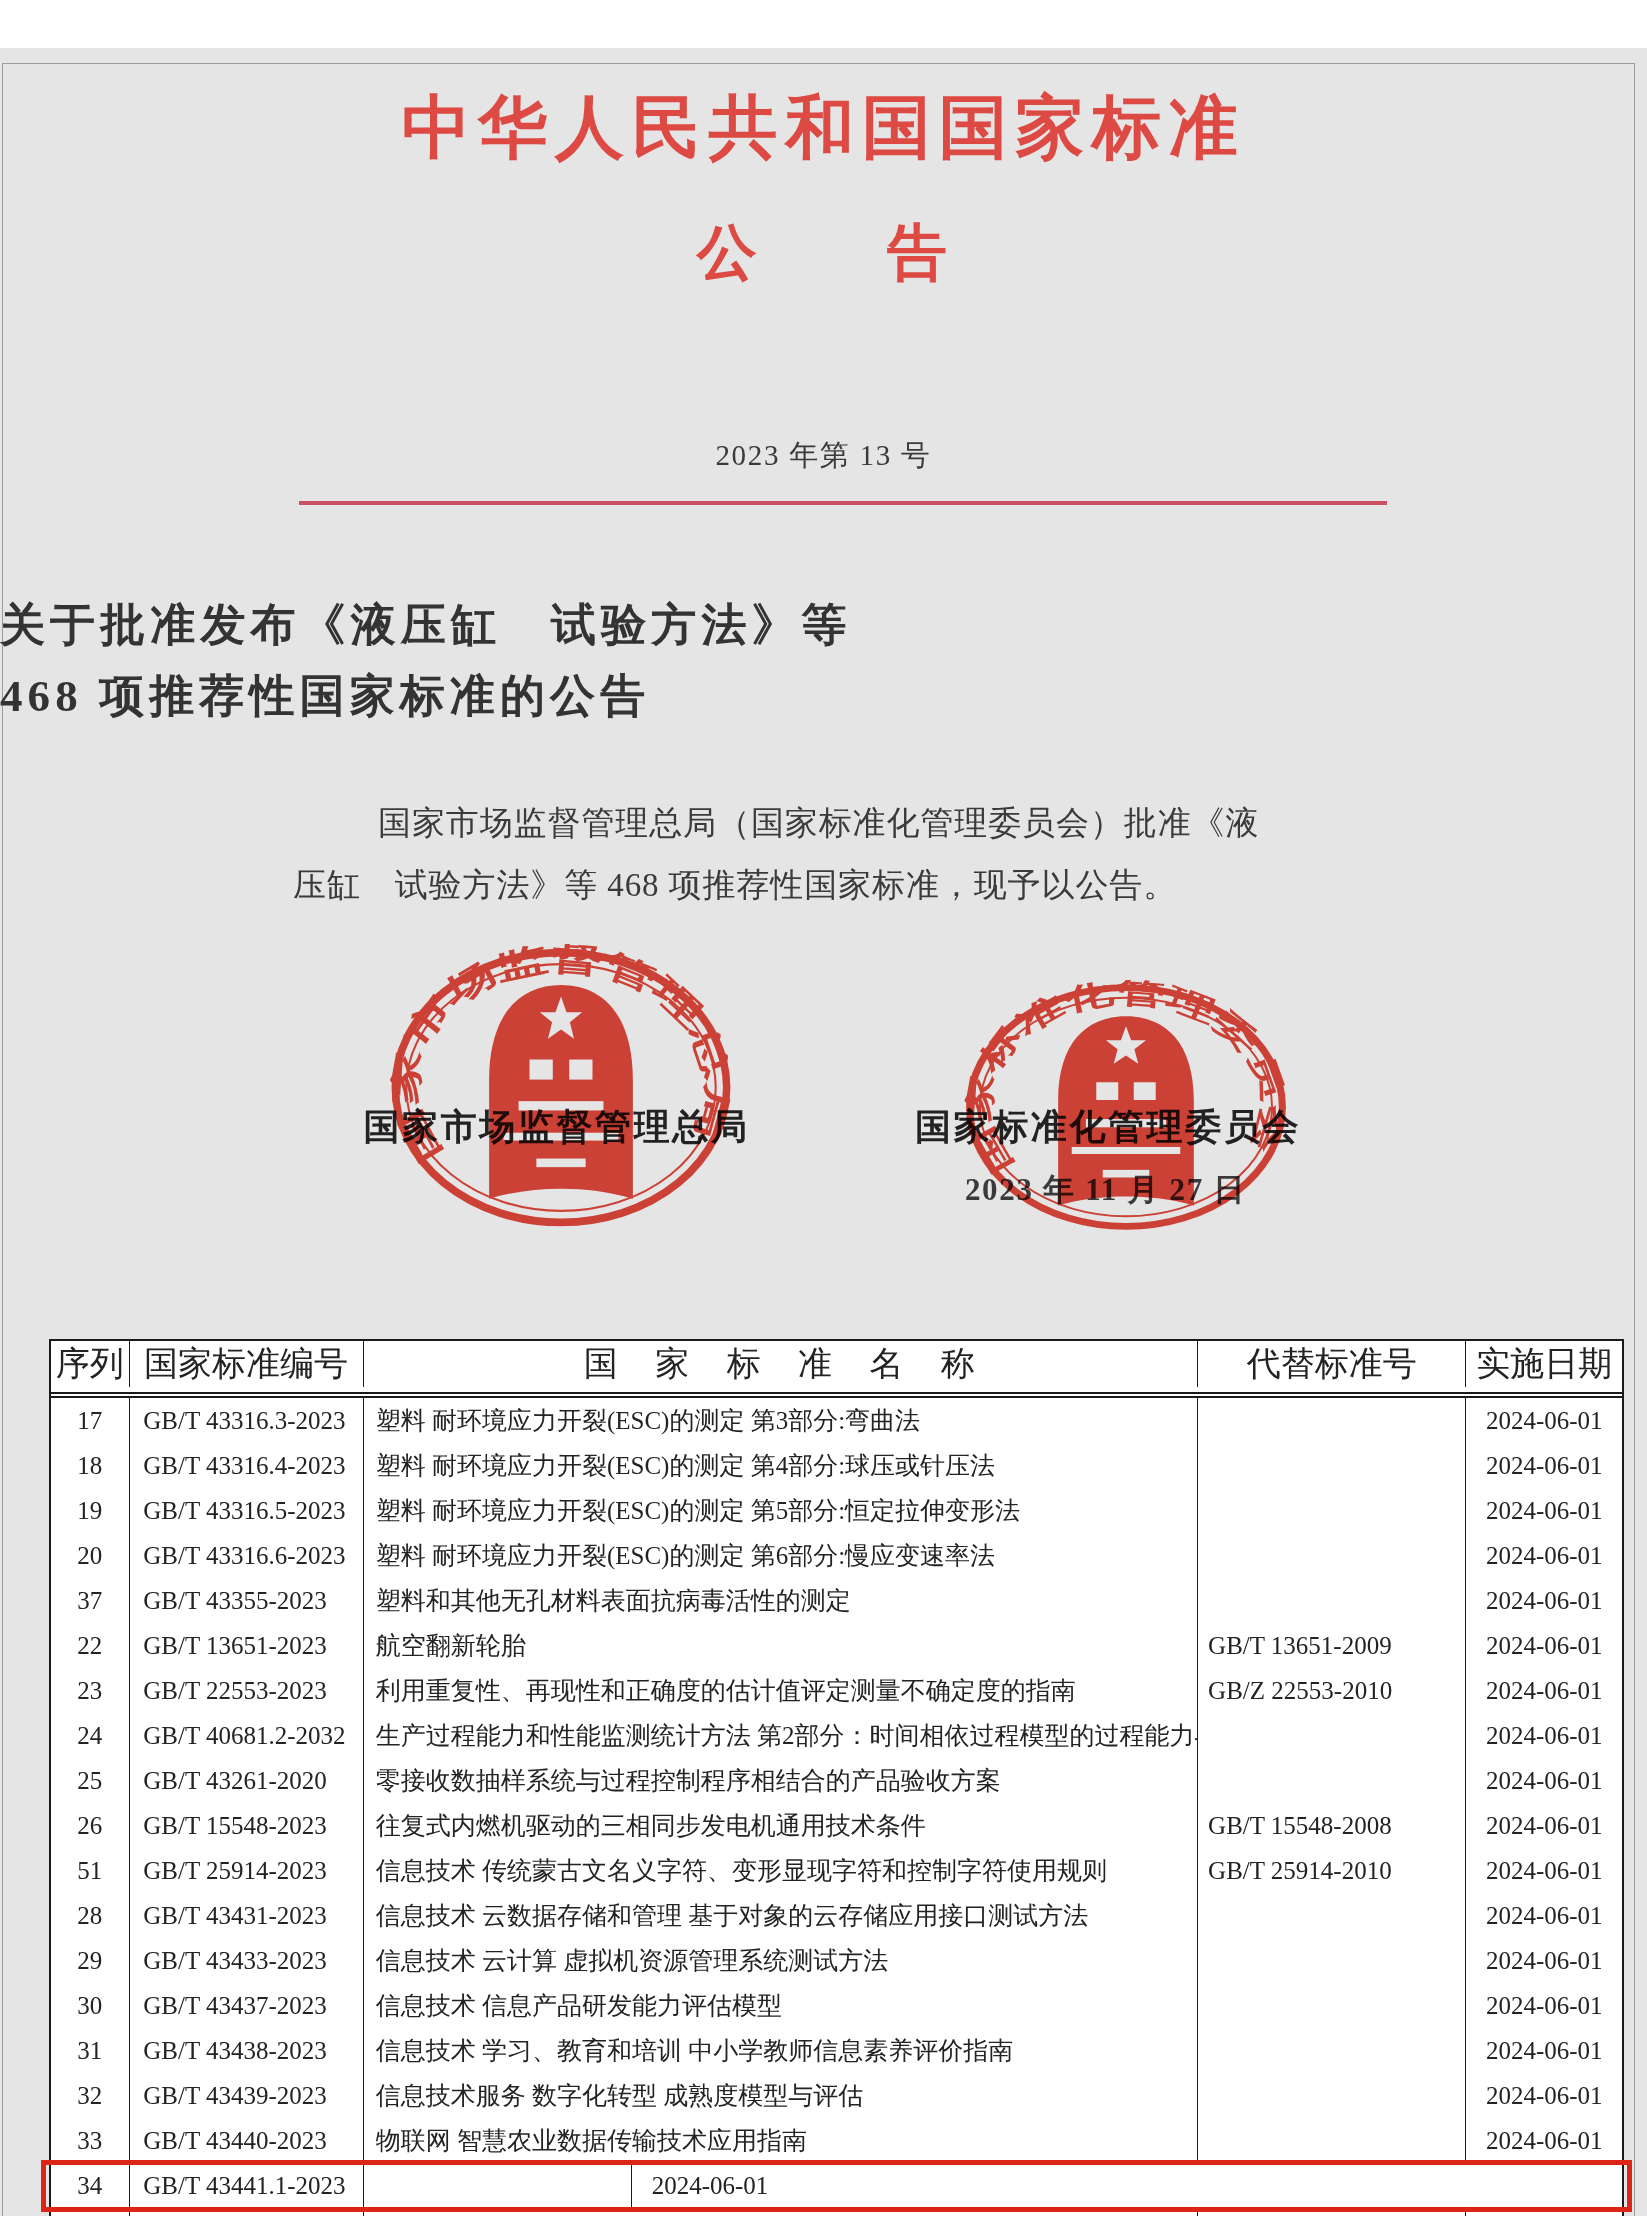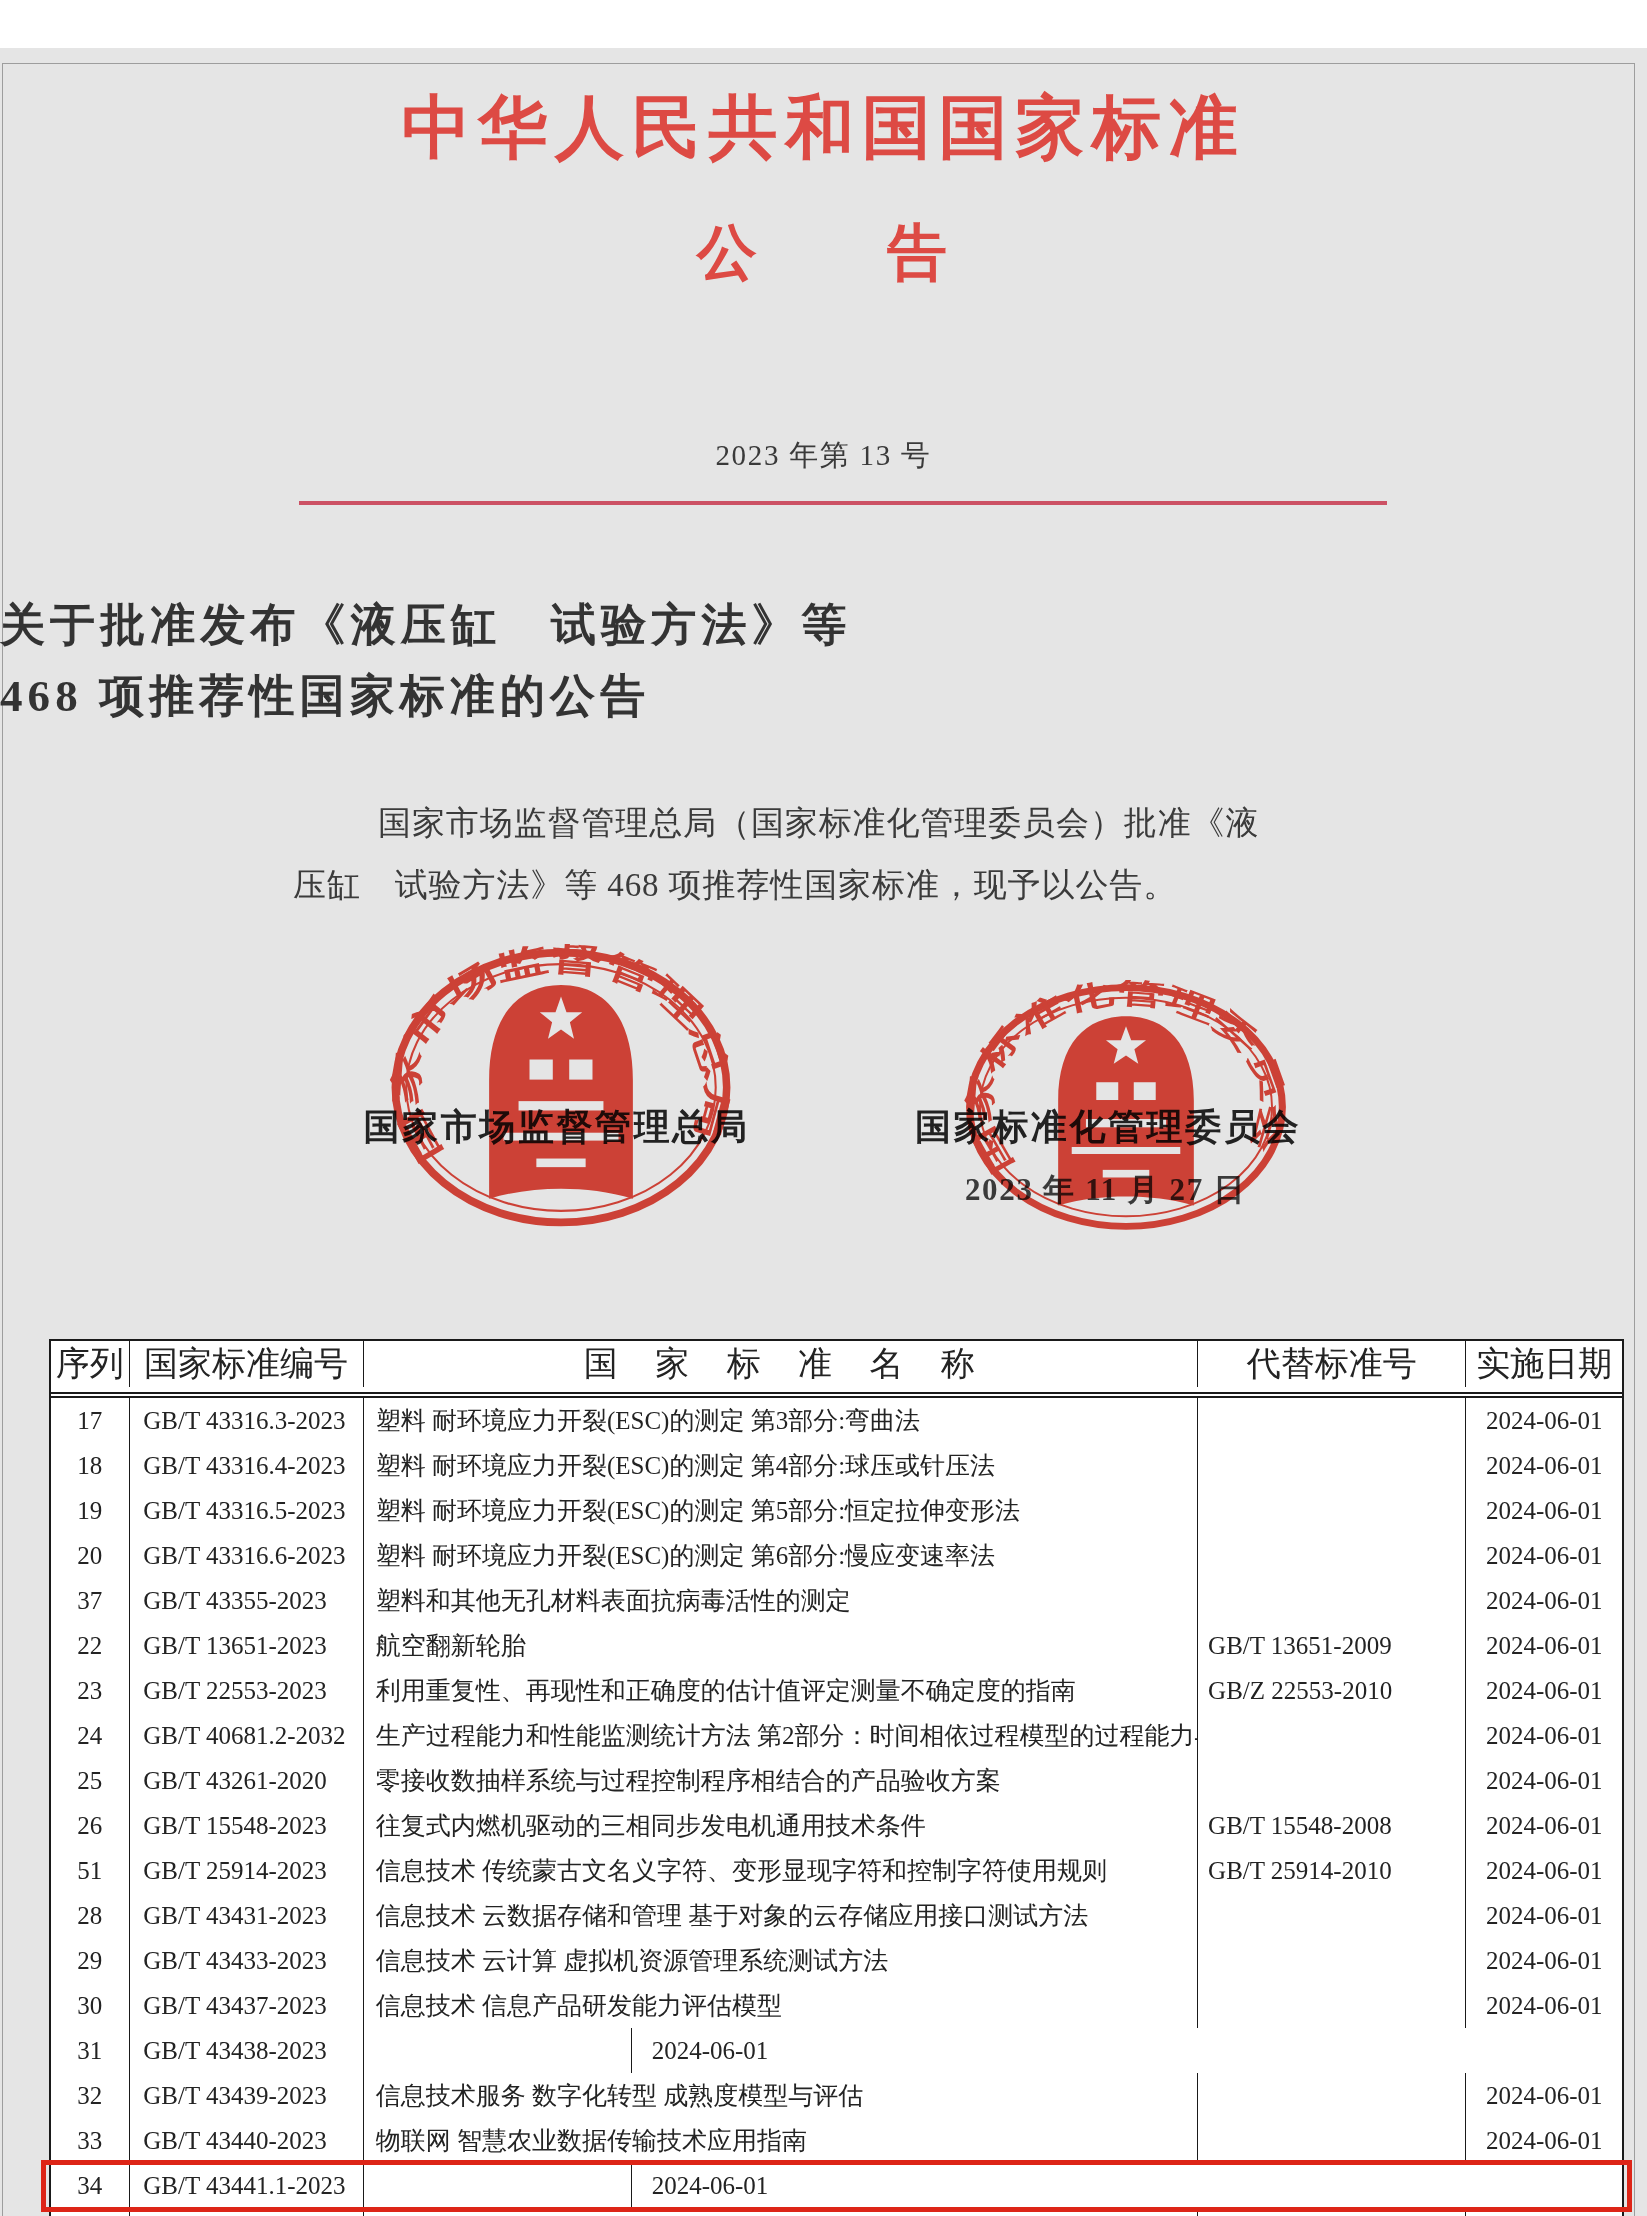--- a/index.html
+++ b/index.html
@@ -241,20 +241,21 @@
         <div class="t-row">
       <div class="cell c-seq">30</div>
       <div class="cell c-code">GB/T 43437-2023</div>
       <div class="cell c-name">信息技术 信息产品研发能力评估模型</div>
       <div class="cell c-rep"></div>
       <div class="cell c-date">2024-06-01</div>
     </div>
         <div class="t-row">
       <div class="cell c-seq">31</div>
       <div class="cell c-code">GB/T 43438-2023</div>
+      <div class="cell c-name">信息技术 学习、教育和培训 中小学教师信息素养评价指南</div>
       <div class="cell c-rep"></div>
       <div class="cell c-date">2024-06-01</div>
     </div>
         <div class="t-row">
       <div class="cell c-seq">32</div>
       <div class="cell c-code">GB/T 43439-2023</div>
       <div class="cell c-name">信息技术服务 数字化转型 成熟度模型与评估</div>
       <div class="cell c-rep"></div>
       <div class="cell c-date">2024-06-01</div>
     </div>

